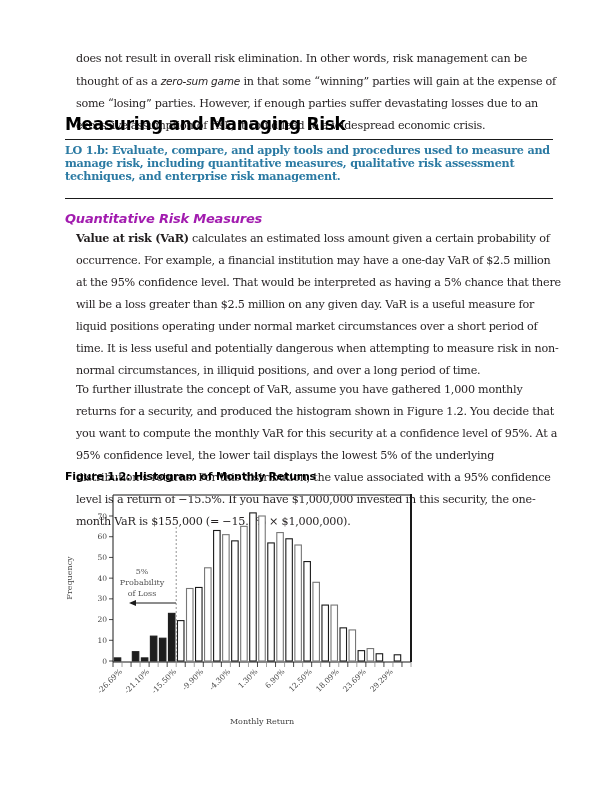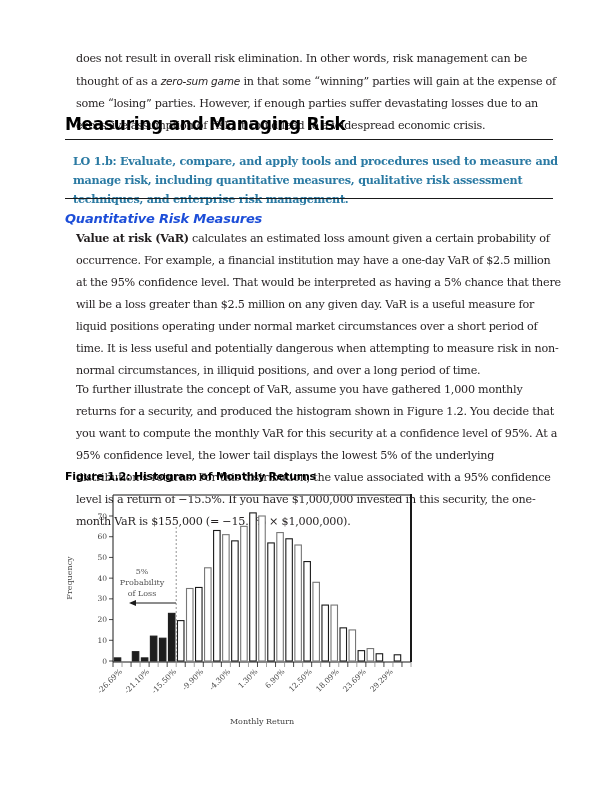--- a/index.html
+++ b/index.html
@@ -9,24 +9,24 @@
   .para { font-family: "DejaVu Serif", serif; font-size: 11.2px; line-height: 22px;
           letter-spacing: -0.25px; margin: 11px; }
   .para em { font-style: italic; font-family: "DejaVu Sans", sans-serif; font-size: 10.5px; letter-spacing: -0.2px; }
   .para strong { font-weight: bold; }
   #p1 { top: 37px; }
   #h1 { top: 114px; font-family: "DejaVu Sans", sans-serif; font-weight: bold; font-size: 17px;
         letter-spacing: -0.3px; margin: 0; color: #000; }
   .rule { position: absolute; left: 65px; width: 488px; height: 0; border-top: 1.5px solid #1a1a1a; }
   #rule1 { top: 139px; }
   #rule2 { top: 198px; }
-  #lo { top: 144px; color: #2b7aa3; font-weight: bold; font-size: 11.2px; line-height: 19px;
-        letter-spacing: -0.25px; margin: 8px; }
+  #lo { top: 144px; color: #2b7aa3; font-weight: bold; font-size: 11.2px; line-height: 13px;
+        letter-spacing: -0.25px; margin: 0; }
   #h2 { top: 211px; font-family: "DejaVu Sans", sans-serif; font-style: italic; font-size: 13px;
-        letter-spacing: -0.2px; margin: 0; color: #1d4ed8; }
+        letter-spacing: -0.2px; margin: 0; color: #a21caf; }
   #p2 { top: 216px; }
   #p3 { top: 368px; }
   #figcap { top: 470px; font-family: "DejaVu Sans", sans-serif; font-weight: bold; font-size: 11px;
             letter-spacing: -0.2px; margin: 0; color: #000; }
   #chart { position: absolute; left: 0; top: 0; width: 611px; height: 798px; }
   .tick-label { font-family: "DejaVu Serif", serif; font-size: 7.5px; fill: #444; }
   .axis-title { font-family: "DejaVu Serif", serif; font-size: 8px; fill: #444; }
   .annot { font-family: "DejaVu Serif", serif; font-size: 8px; fill: #555; }
 </style>
 </head>

